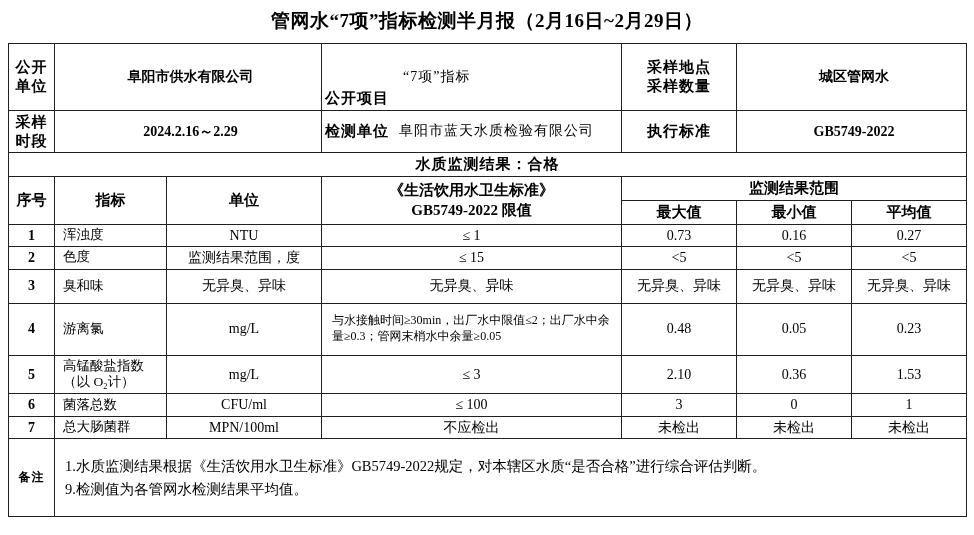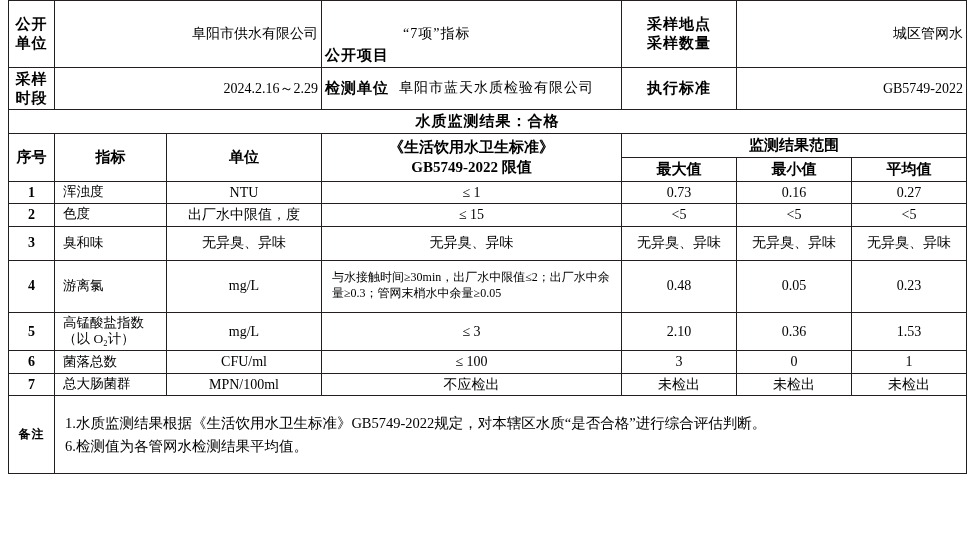--- a/index.html
+++ b/index.html
@@ -43,22 +43,23 @@
     padding: 2px 3px;
     line-height: 1.25;
     font-family: "Liberation Serif", "DejaVu Serif", serif;
   }
   .lbl {
     font-weight: bold;
     font-size: 15px;
     letter-spacing: 1px;
   }
   .val-left {
-    text-align: right;
+    text-align: center;
     padding-left: 8px;
+    font-weight: bold;
   }
   .hdr-row td {
     font-weight: bold;
     font-size: 15px;
   }
   .res-line {
     font-weight: bold;
     font-size: 15px;
     letter-spacing: 1px;
   }
@@ -99,20 +100,21 @@
     font-size: 13.5px;
   }
   .r3 td { background: #ffffff; }
   .nowrap { white-space: nowrap; }
 </style>
 </head>
 <body>
 
 <div class="page">
 
+  <div class="title">管网水“7项”指标检测半月报（2月16日~2月29日）</div>
 
   <table>
     <colgroup>
       <col style="width:46px">
       <col style="width:112px">
       <col style="width:155px">
       <col style="width:300px">
       <col style="width:115px">
       <col style="width:115px">
       <col style="width:115px">
@@ -174,21 +176,21 @@
         <td>NTU</td>
         <td>≤ 1</td>
         <td>0.73</td>
         <td>0.16</td>
         <td>0.27</td>
       </tr>
 
       <tr>
         <td class="idx">2</td>
         <td class="name-left">色度</td>
-        <td>出厂水中限值，度</td>
+        <td>监测结果范围，度</td>
         <td>≤ 15</td>
         <td>&lt;5</td>
         <td>&lt;5</td>
         <td>&lt;5</td>
       </tr>
 
       <tr class="r3" style="height:34px">
         <td class="idx">3</td>
         <td class="name-left">臭和味</td>
         <td>无异臭、异味</td>
@@ -235,18 +237,18 @@
         <td>不应检出</td>
         <td>未检出</td>
         <td>未检出</td>
         <td>未检出</td>
       </tr>
 
       <tr style="height:78px">
         <td class="note-lbl">备注</td>
         <td colspan="6" class="note-cell">
           <div>1.水质监测结果根据《生活饮用水卫生标准》GB5749-2022规定，对本辖区水质“是否合格”进行综合评估判断。</div>
-          <div>6.检测值为各管网水检测结果平均值。</div>
+          <div>9.检测值为各管网水检测结果平均值。</div>
         </td>
       </tr>
     </tbody>
   </table>
 </div>
 
 </body></html>

